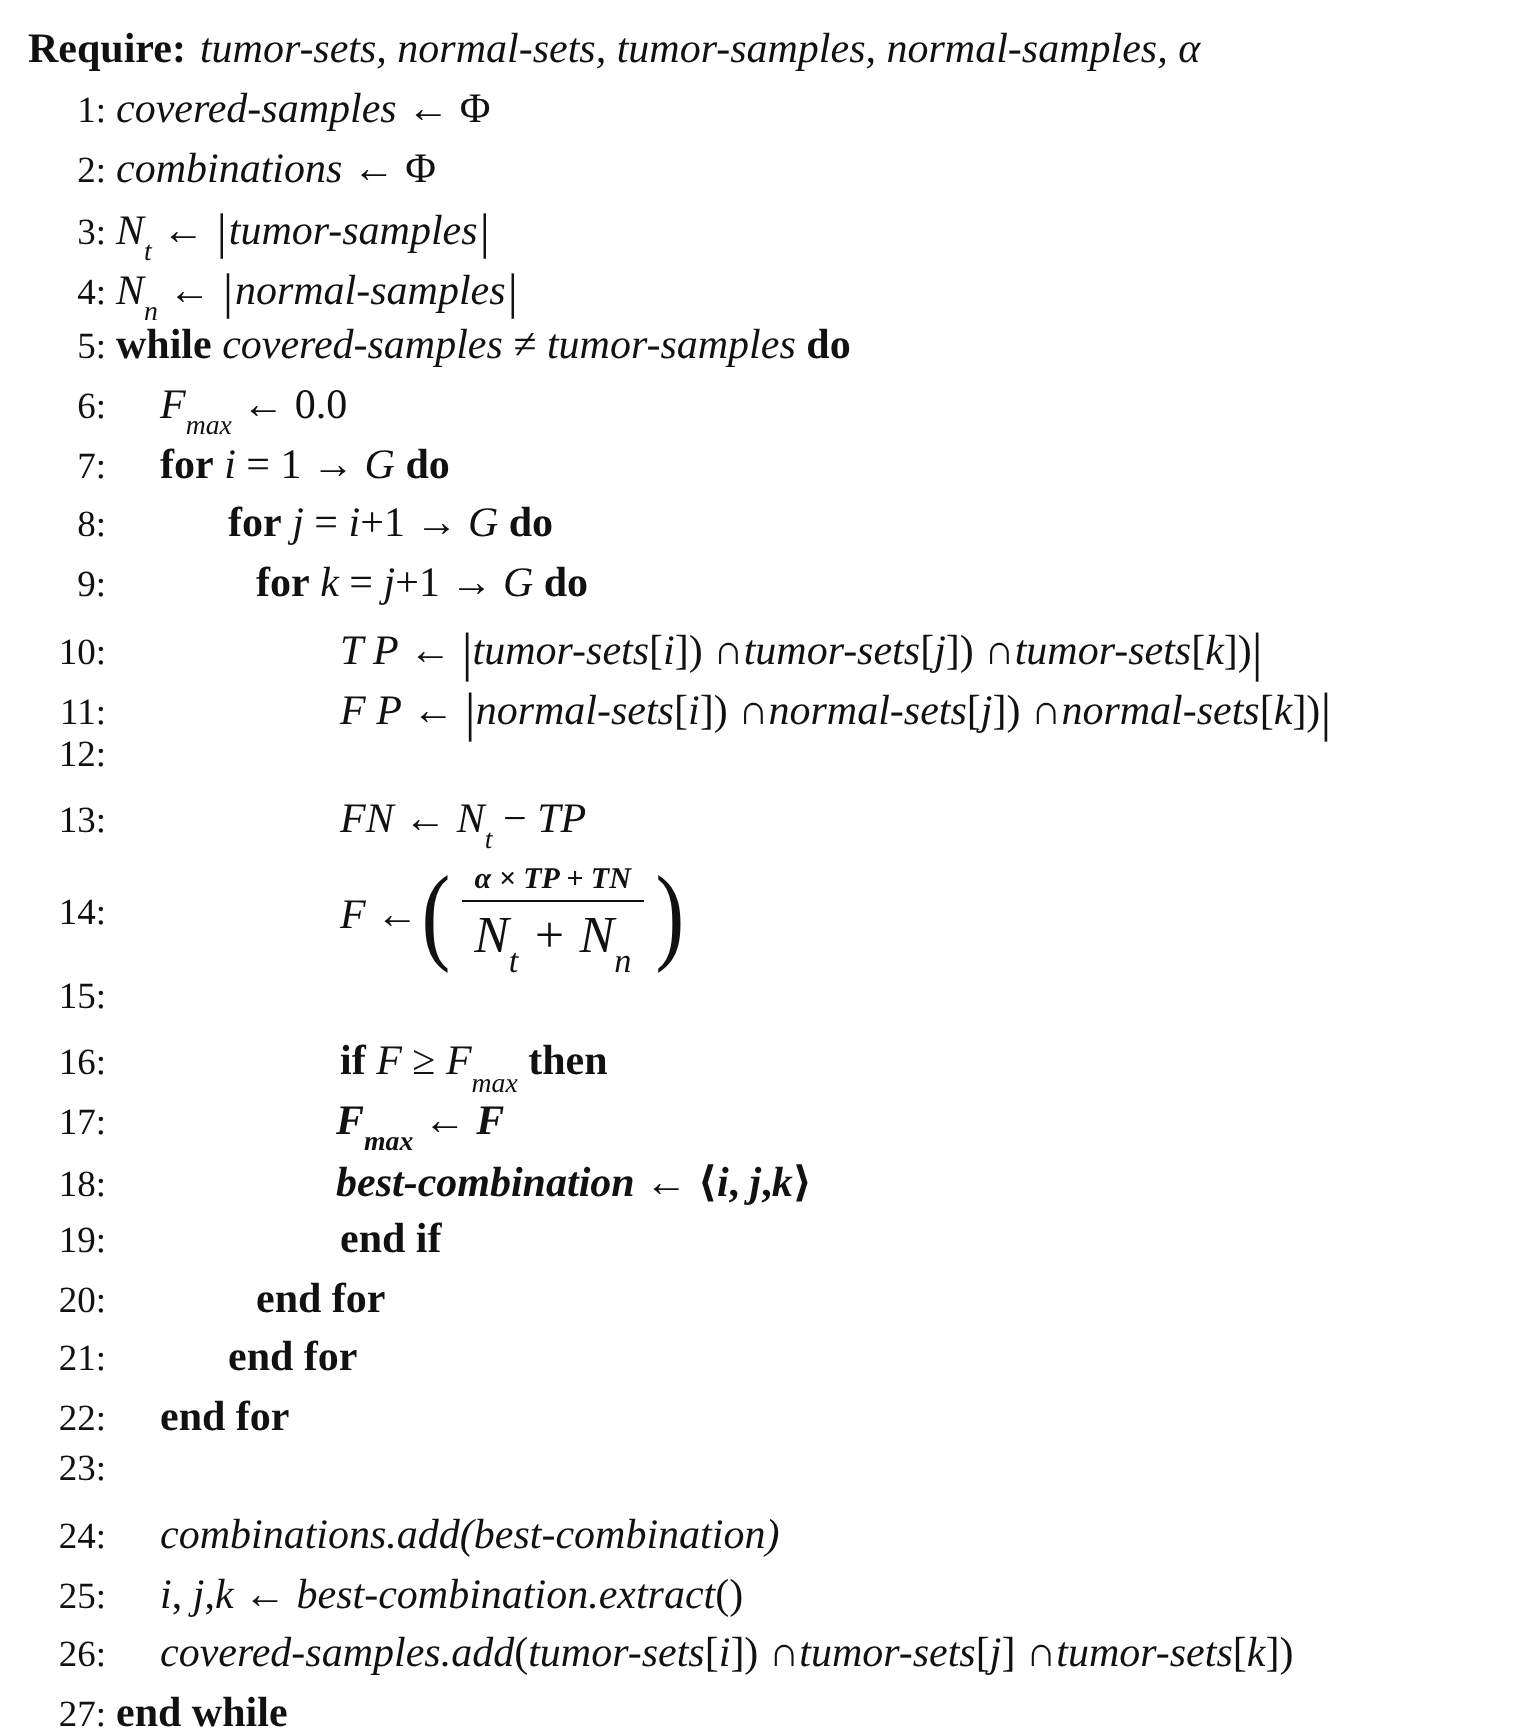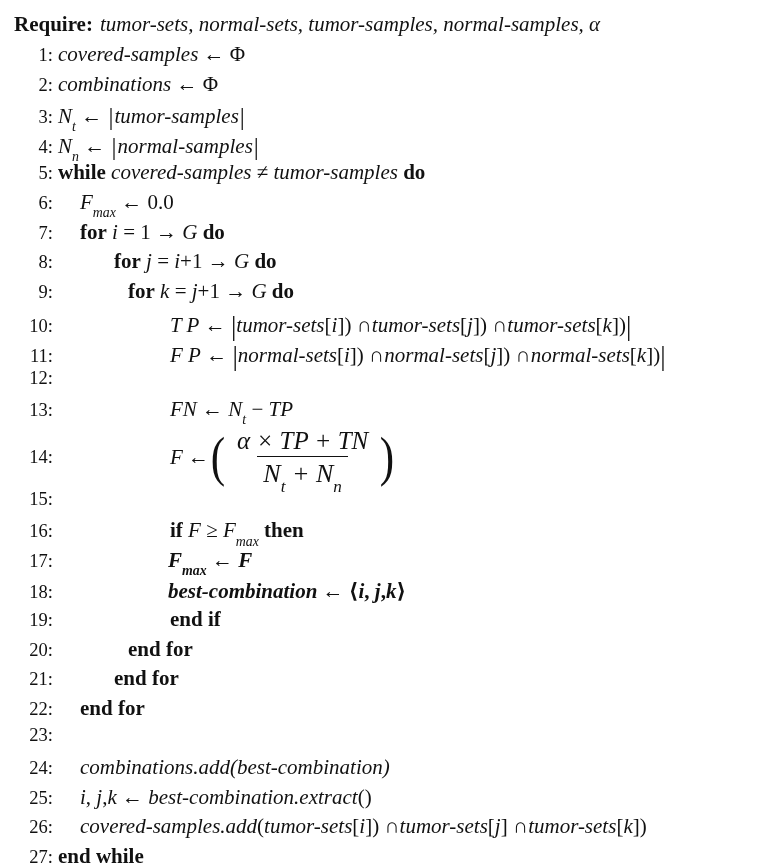--- a/index.html
+++ b/index.html
@@ -120,22 +120,23 @@
   .frac {
     display: inline-flex;
     flex-direction: column;
     align-items: center;
     justify-content: center;
     vertical-align: middle;
     margin: 0 4px;
   }
   .frac .num {
     padding: 0 6px 1px 6px;
-    font-size: 25px;
-    white-space: pre;
+    font-size: 15px;
+    white-space: pre;
+    font-weight: bold;
   }
   .frac .den {
     border-top: 1.6px solid #111;
     padding: 2px 6px 0 6px;
     font-size: 26px;
     white-space: pre;
   }
   .blank-code { min-height: 1px; }
 </style>
 </head>

